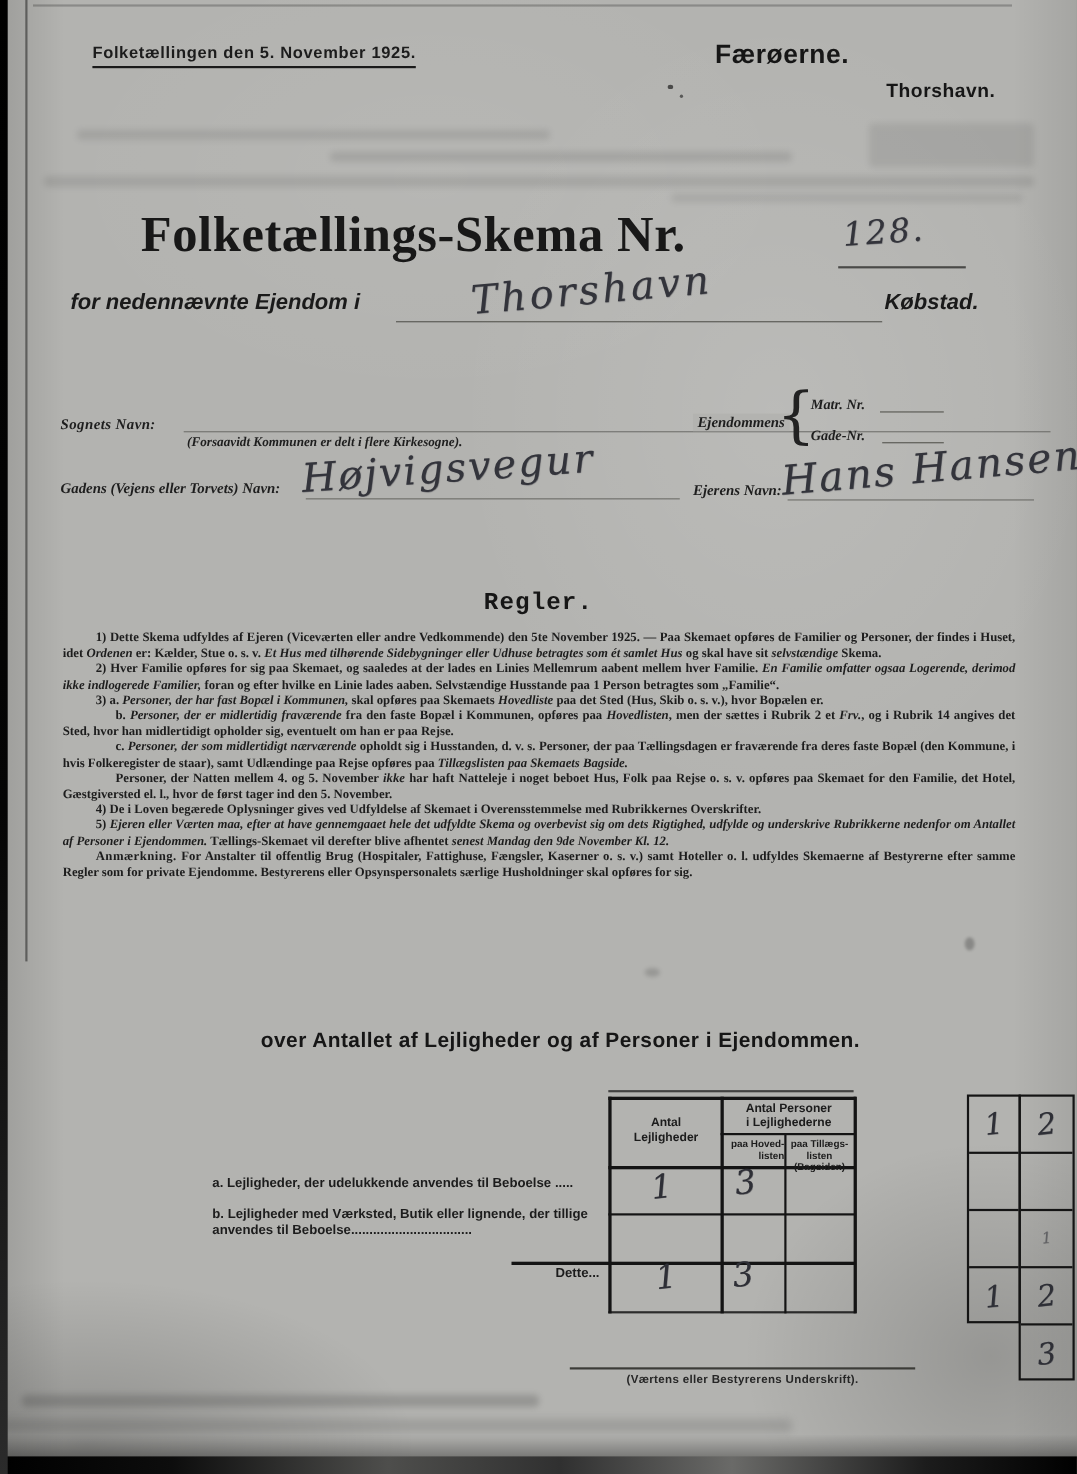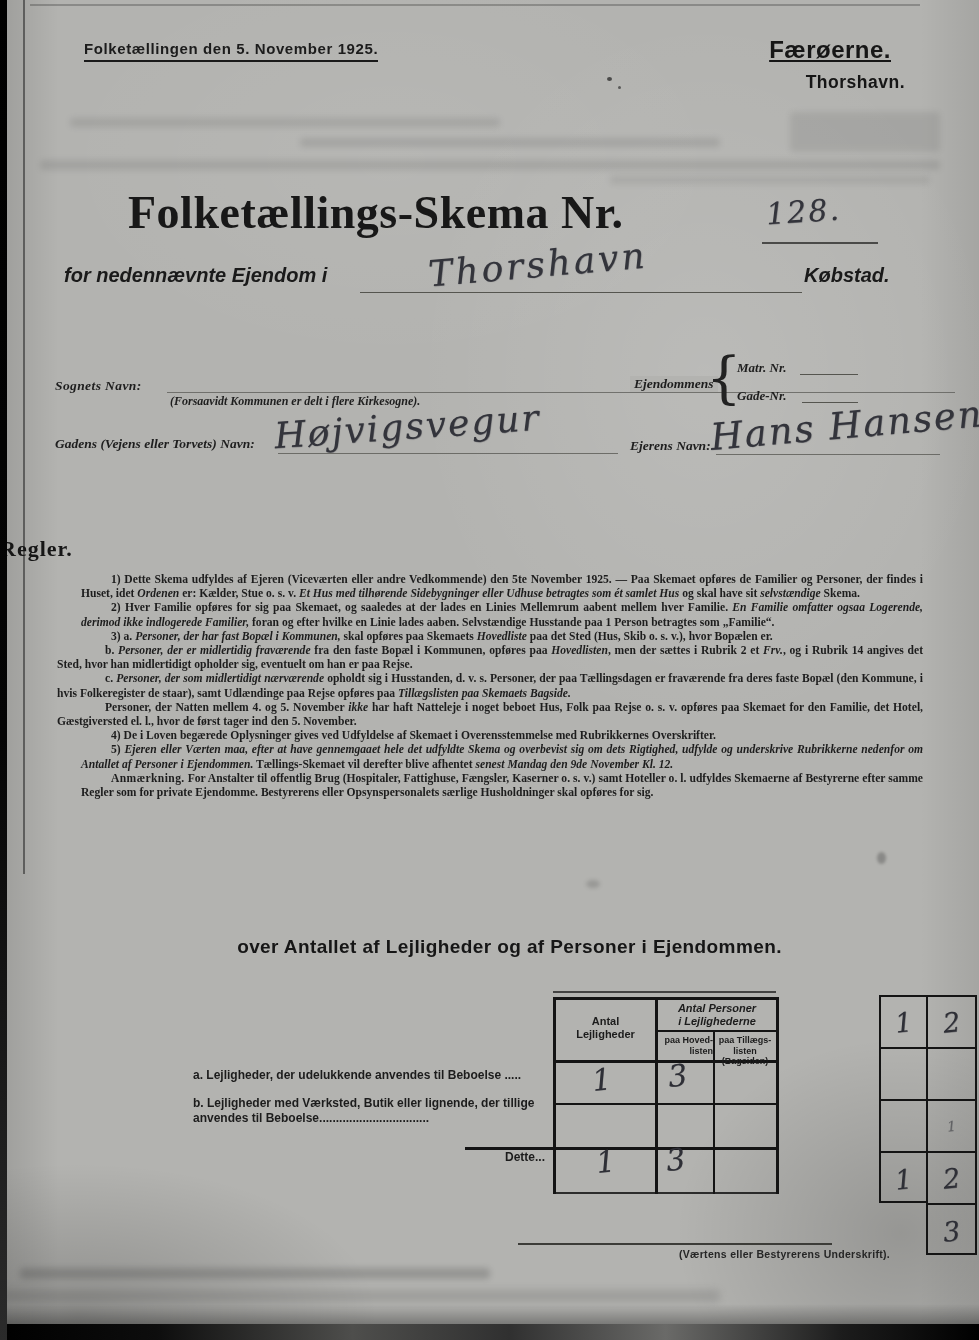--- a/index.html
+++ b/index.html
@@ -31,21 +31,21 @@
   .g5{left:790px;top:112px;width:150px;height:40px;opacity:.10;}
   .g6{left:20px;top:1268px;width:470px;height:11px;opacity:.22;}
   .g7{left:0px;top:1290px;width:720px;height:12px;opacity:.16;filter:blur(4px);}
   .speck{background:#1d1d1d;border-radius:50%;filter:blur(.6px);}
   .s1{left:607px;top:77px;width:5px;height:4px;opacity:.7;}
   .s2{left:618px;top:86px;width:3px;height:3px;opacity:.6;}
   .s3{left:877px;top:852px;width:9px;height:12px;opacity:.28;filter:blur(1.5px);}
   .s4{left:586px;top:880px;width:14px;height:8px;opacity:.18;filter:blur(2px);}
   .hdr-left{left:48px;top:40px;font-size:15px;font-weight:bold;letter-spacing:.6px;
     border-bottom:2.5px solid #1a1a1a;padding-bottom:3px;color:#1c1c1c;margin-left:36px;}
-  .hdr-region{left:631px;top:36px;width:260px;text-align:right;font-size:24px;font-weight:bold;letter-spacing:.5px;color:#161616;text-decoration:underline;}
+  .hdr-region{left:650px;top:36px;width:260px;text-align:left;font-size:24px;font-weight:bold;letter-spacing:.5px;color:#161616;}
   .hdr-town{left:650px;top:72px;width:255px;text-align:right;font-size:17.5px;font-weight:bold;letter-spacing:.5px;color:#161616;}
   .form-title{left:128px;top:186px;font-family:"Liberation Serif",serif;font-weight:bold;
     font-size:46px;letter-spacing:.5px;color:#181818;white-space:nowrap;}
   .title-underline{left:762px;top:242px;width:116px;height:1.5px;background:#4a4a48;}
   .line2-prefix{left:64px;top:264px;font-size:20px;font-weight:bold;font-style:italic;color:#1a1a1a;}
   .line2-underline{left:360px;top:292px;width:442px;height:1.2px;background:#55554f;}
   .line2-suffix{left:804px;top:264px;font-size:20px;font-weight:bold;font-style:italic;color:#1a1a1a;}
   .flabel{font-family:"Liberation Serif",serif;font-weight:bold;font-style:italic;color:#1e1e1e;}
   .lbl-parish{left:55px;top:378px;font-size:13.5px;letter-spacing:.4px;}
   .line-parish{left:167px;top:392px;width:788px;height:1px;background:#5a5a55;opacity:.75;}
@@ -63,26 +63,26 @@
   
   .hand{font-family:"DejaVu Serif",serif;font-style:italic;color:#33343b;
     text-shadow:.4px .4px .7px rgba(25,25,35,.45);white-space:nowrap;}
   .hw-number{left:766px;top:194px;font-size:30px;transform:rotate(-4deg);letter-spacing:2px;}
   .hw-town{left:428px;top:244px;font-size:36px;transform:rotate(-5deg);letter-spacing:3px;}
   .hw-street{left:274px;top:406px;font-size:36px;transform:rotate(-4deg);letter-spacing:2px;}
   .hw-owner{left:710px;top:404px;font-size:37px;transform:rotate(-5deg);letter-spacing:2px;}
   .hand-num{font-family:"DejaVu Serif",serif;font-style:italic;color:#2e2f36;font-size:30px;
     text-shadow:.4px .4px .6px rgba(25,25,35,.4);transform:rotate(-6deg);}
   
-  .rules-heading{left:0;top:536px;width:979px;text-align:left;font-family:Liberation Serif, serif;
+  .rules-heading{left:0;top:536px;width:979px;text-align:center;font-family:Liberation Mono, monospace;
     font-weight:bold;font-size:22px;letter-spacing:1px;color:#161616;}
   .rules{left:57px;top:573px;width:866px;font-family:"Liberation Serif",serif;font-weight:bold;
     font-size:11.6px;line-height:14.2px;color:#1d1d1d;text-align:justify;}
   .rp{margin:0;}
-  .ind1{text-indent:30px;margin-left:24px;}
+  .ind1{text-indent:30px;}
   .ind2{text-indent:48px;}
   .rp .it{font-style:italic;}
   .rp .bd{letter-spacing:.4px;}
   
   .sum-h1{left:0;top:901px;width:979px;text-align:center;font-size:25px;font-weight:bold;letter-spacing:1px;color:#161616;}
   .sum-h2{left:0;top:936px;width:979px;text-align:center;font-size:19px;font-weight:bold;letter-spacing:.4px;color:#161616;margin-left:20px;}
   .sum-note{left:0;top:966px;width:979px;text-align:center;font-size:12px;font-weight:bold;color:#222;}
   .row-label{font-size:12px;font-weight:bold;color:#1c1c1c;line-height:14.5px;white-space:pre-line;}
   .lbl-row-a{left:193px;top:1068px;width:360px;}
   .lbl-row-b{left:193px;top:1096px;width:370px;}
@@ -95,38 +95,38 @@
   .t-sub-top{left:655px;top:1030px;width:123px;height:1.8px;}
   .t-rowa-bottom{left:553px;top:1103px;width:225px;height:2px;}
   .t-rowb-bottom{left:465px;top:1147px;width:313px;height:2.5px;}
   .t-bottom{left:553px;top:1192px;width:225px;height:2px;opacity:.85;}
   .t-v1{left:553px;top:997px;width:2.5px;height:197px;}
   .t-v2{left:655px;top:997px;width:2.5px;height:197px;}
   .t-v3{left:713px;top:1030px;width:2px;height:164px;}
   .t-v4{left:776px;top:997px;width:2.5px;height:197px;}
   .th-cell{font-size:11px;font-weight:bold;color:#1c1c1c;text-align:center;white-space:pre-line;line-height:13px;}
   .th-apart{left:556px;top:1015px;width:99px;}
-  .th-persons{left:658px;top:1002px;width:118px;font-style:italic;}
+  .th-persons{left:658px;top:1002px;width:118px;}
   .th-sub{font-size:9px;line-height:10.5px;}
   .th-sub1{left:657px;top:1035px;width:56px;text-align:right;}
   .th-sub2{left:714px;top:1035px;width:62px;}
   .hv-a-1{left:592px;top:1062px;}
   .hv-a-2{left:668px;top:1058px;}
   .hv-t-1{left:596px;top:1144px;}
   .hv-t-2{left:666px;top:1142px;}
   
   .mgrid-colL{left:879px;top:995px;width:49px;height:208px;border:2.5px solid #141414;box-sizing:border-box;}
   .mgrid-colR{left:926px;top:995px;width:51px;height:260px;border:2.5px solid #141414;box-sizing:border-box;}
   .mcell{box-sizing:border-box;height:52px;border-bottom:2.5px solid #141414;display:flex;align-items:center;justify-content:center;}
   .mcell:last-child{border-bottom:none;}
   .mcell .hand-num{font-size:27px;}
   .mgrid-colR .mcell:nth-child(3) .hand-num{font-size:14px;opacity:.55;}
   
   .sig-line{left:518px;top:1243px;width:314px;height:1.5px;background:#3c3c38;}
-  .sig-caption{left:460px;top:1248px;width:430px;text-align:right;font-size:10.5px;font-weight:bold;color:#262626;letter-spacing:.3px;}
+  .sig-caption{left:460px;top:1248px;width:430px;text-align:center;font-size:10.5px;font-weight:bold;color:#262626;letter-spacing:.3px;}
 </style>
 </head>
 <body>
 
 <div class="page">
 
   <div class="abs edge-vline"></div>
   <div class="abs edge-topline"></div>
   <div class="abs ghost g1"></div>
   <div class="abs ghost g2"></div>

